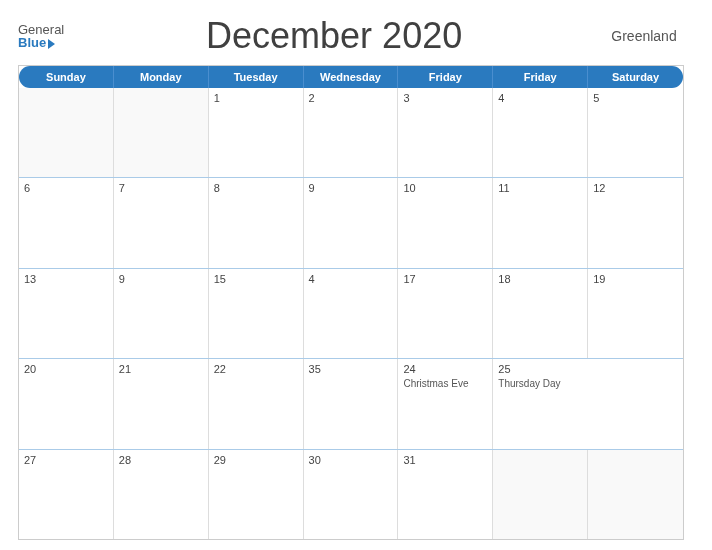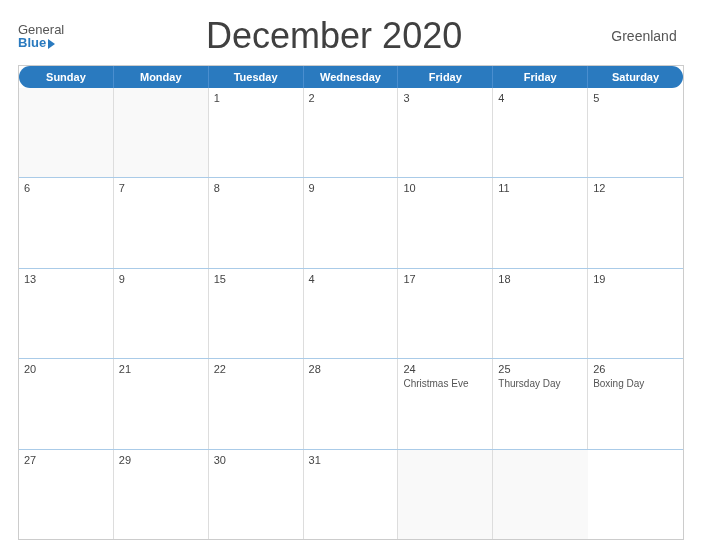--- a/index.html
+++ b/index.html
@@ -222,38 +222,37 @@
           <div class="cal-cell">
             <span class="day-num">20</span>
           </div>
           <div class="cal-cell">
             <span class="day-num">21</span>
           </div>
           <div class="cal-cell">
             <span class="day-num">22</span>
           </div>
           <div class="cal-cell">
-            <span class="day-num">28</span>
+            <span class="day-num">35</span>
           </div>
           <div class="cal-cell">
             <span class="day-num">24</span>
             <span class="day-event">Christmas Eve</span>
           </div>
           <div class="cal-cell">
             <span class="day-num">25</span>
             <span class="day-event">Thursday Day</span>
           </div>
-          <div class="cal-cell">
-            <span class="day-num">26</span>
-            <span class="day-event">Boxing Day</span>
-          </div>
         </div>
         <div class="cal-week">
           <div class="cal-cell">
             <span class="day-num">27</span>
+          </div>
+          <div class="cal-cell">
+            <span class="day-num">28</span>
           </div>
           <div class="cal-cell">
             <span class="day-num">29</span>
           </div>
           <div class="cal-cell">
             <span class="day-num">30</span>
           </div>
           <div class="cal-cell">
             <span class="day-num">31</span>
           </div>

